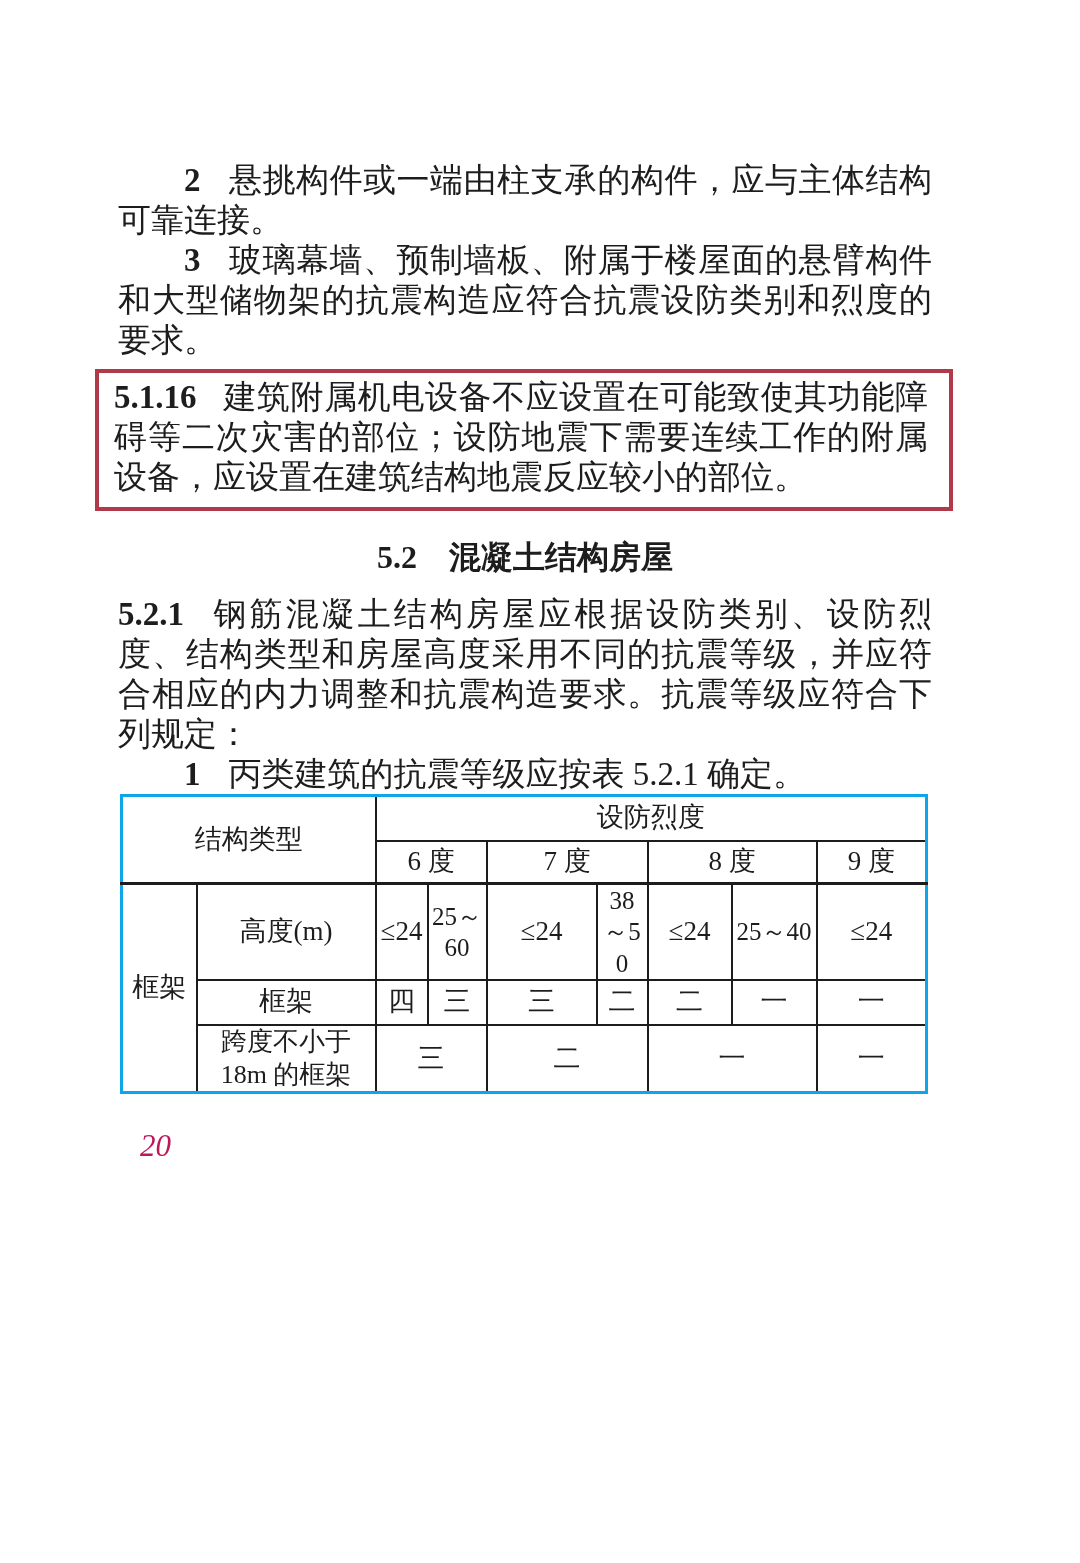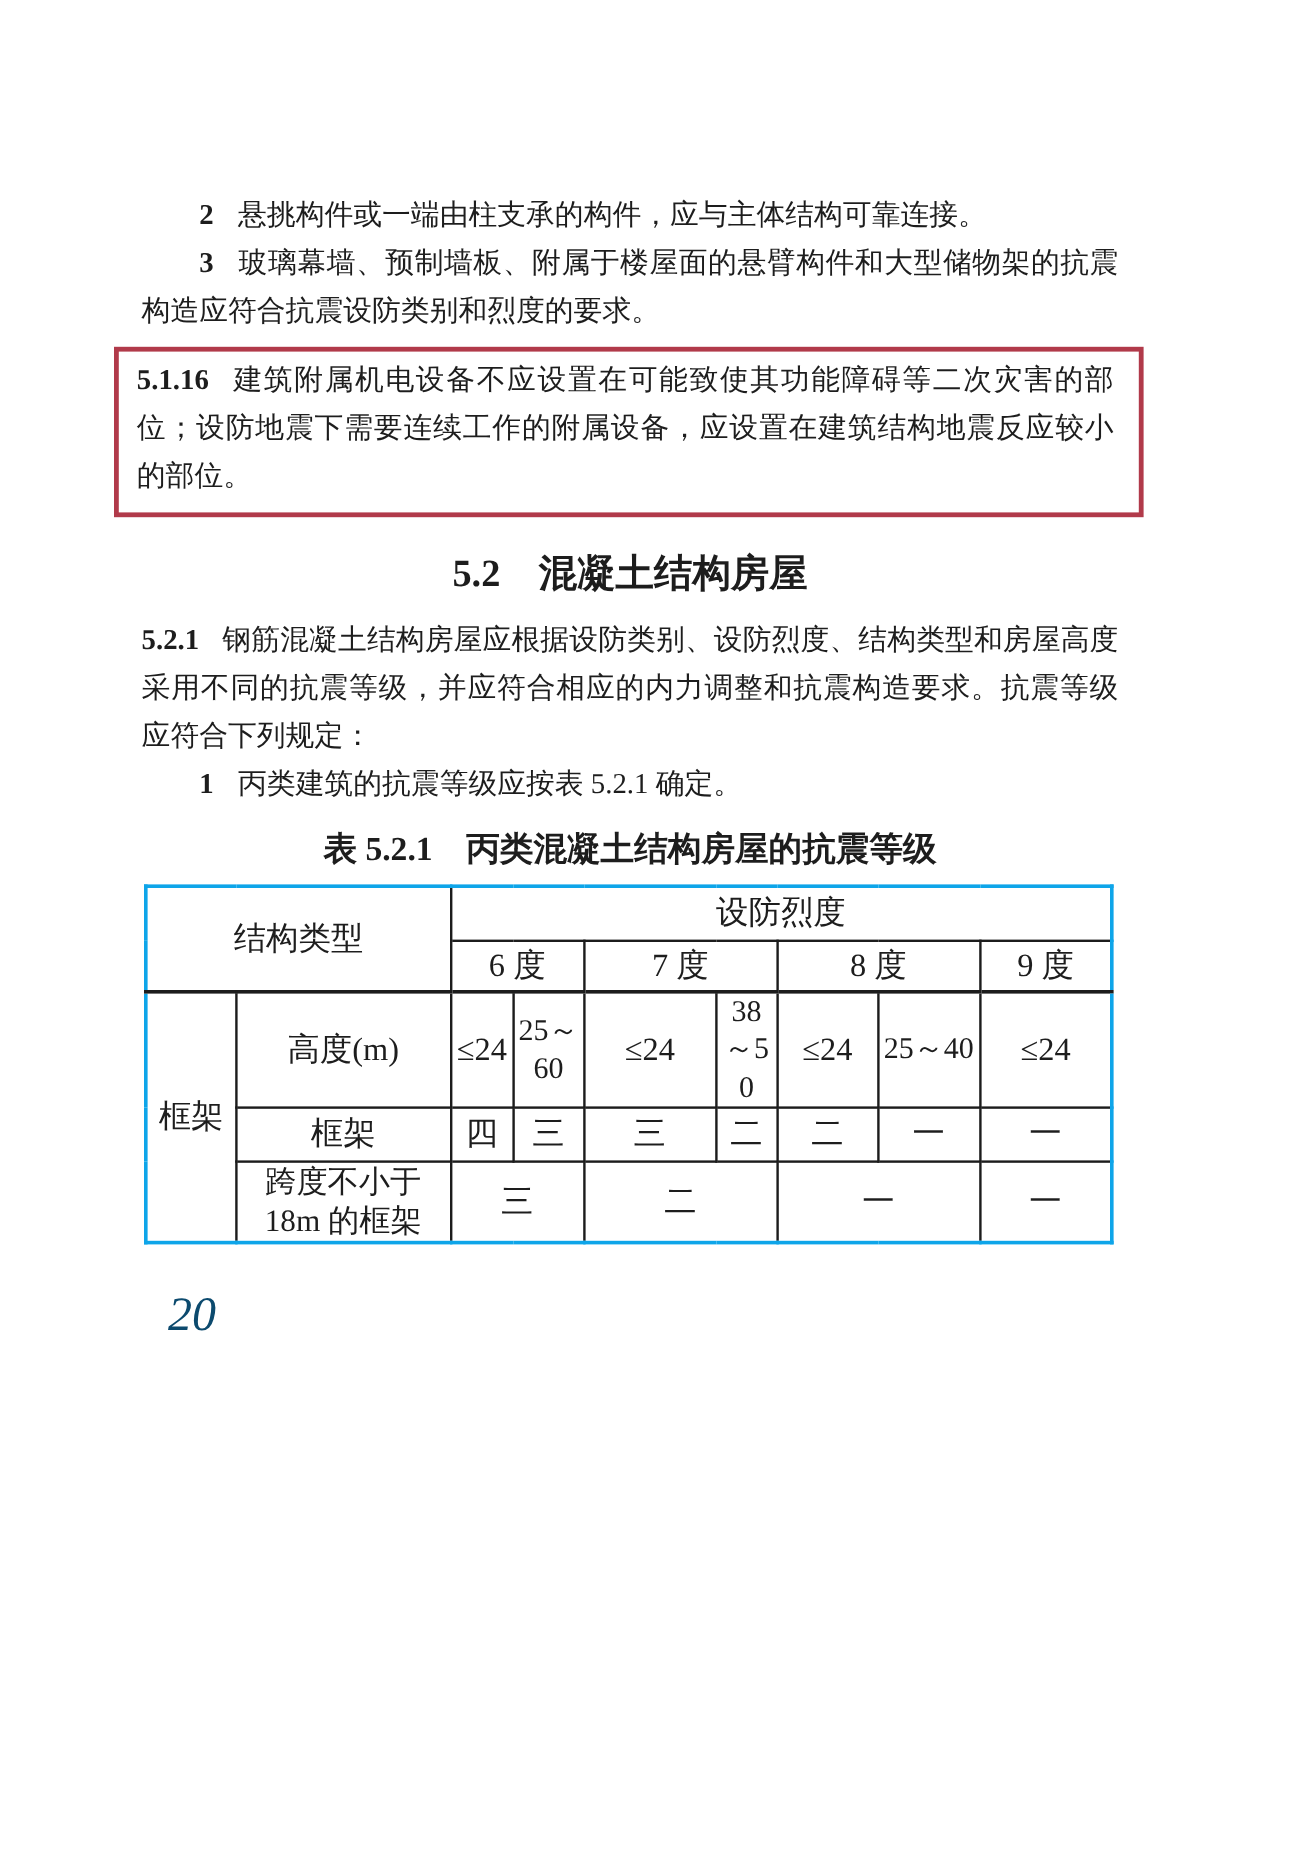--- a/index.html
+++ b/index.html
@@ -11,21 +11,21 @@
     font-family: "Liberation Serif", "DejaVu Serif", serif;
     color: #1d1d1d;
     overflow: hidden;
     box-sizing: border-box;
   }
   .content {
     padding: 160px 148px 0 118px;
   }
   p.para {
     margin: 0;
-    font-size: 24px;
+    font-size: 33px;
     line-height: 40px;
     text-align: justify;
     text-justify: inter-ideograph;
   }
   .num {
     font-weight: bold;
   }
   .li { text-indent: 2em; }
   .li .num { margin-right: 0.85em; }
   .clause .num { margin-right: 0.8em; }
@@ -70,22 +70,22 @@
   tr.r-deg  { height: 43px; }
   tr.r-height { height: 76px; }
   tr.r-frame  { height: 45px; }
   tr.r-span   { height: 68px; }
   .hdr-bottom { border-bottom-width: 3px !important; }
   td.narrow { font-size: 25px; word-break: break-all; line-height: 30px; }
   td.spanlabel { font-size: 26px; line-height: 34px; padding: 0 8px; }
   .page-num {
     margin: 34px 0 0 22px;
     font-style: italic;
-    font-size: 40px;
-    color: #0c4a6e;
+    font-size: 31px;
+    color: #be185d;
   }
 </style>
 </head>
 <body>
 
 <div class="page">
   <div class="content">
 
     <p class="para li"><span class="num">2</span><span>悬挑构件或一端由柱支承的构件，应与主体结构可靠连接。</span></p>
 
@@ -95,21 +95,20 @@
       <p class="para clause"><span class="num">5.1.16</span><span>建筑附属机电设备不应设置在可能致使其功能障碍等二次灾害的部位；设防地震下需要连续工作的附属设备，应设置在建筑结构地震反应较小的部位。</span></p>
     </div>
 
 
     <h2 class="section">5.2　混凝土结构房屋</h2>
 
     <p class="para clause"><span class="num">5.2.1</span><span>钢筋混凝土结构房屋应根据设防类别、设防烈度、结构类型和房屋高度采用不同的抗震等级，并应符合相应的内力调整和抗震构造要求。抗震等级应符合下列规定：</span></p>
 
     <p class="para li"><span class="num">1</span><span>丙类建筑的抗震等级应按表 5.2.1 确定。</span></p>
 
-    <p class="table-title">表 5.2.1　丙类混凝土结构房屋的抗震等级</p>
 
     <div class="table-wrap">
       <table class="grade">
         <colgroup>
           <col style="width:75px">
             <col style="width:179px">
             <col style="width:52px">
             <col style="width:59px">
             <col style="width:110px">
             <col style="width:51px">

